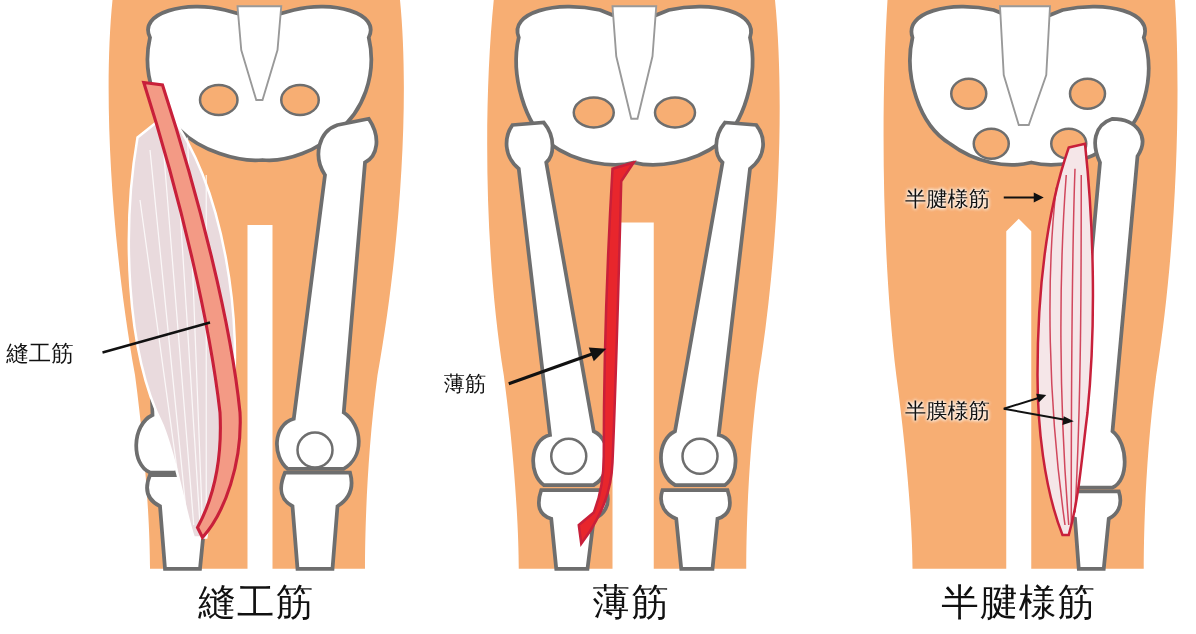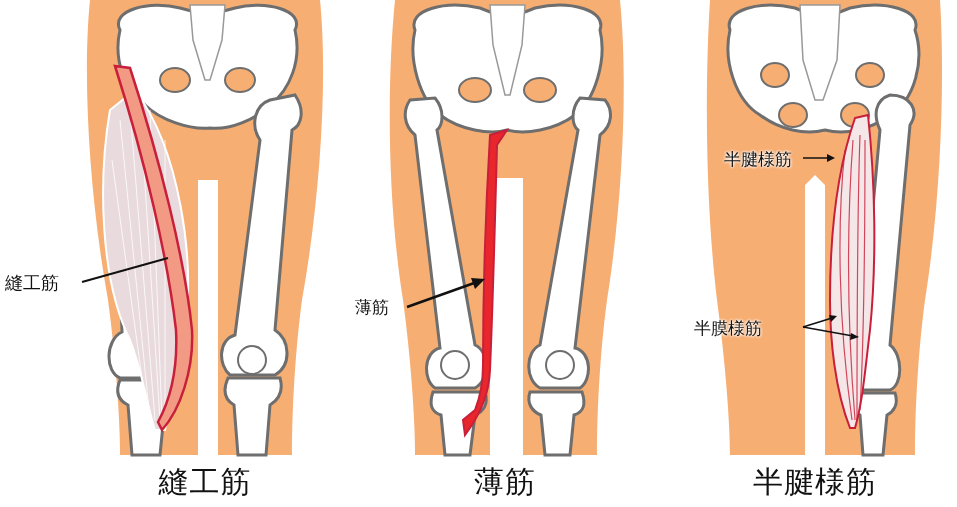--- a/index.html
+++ b/index.html
@@ -98,14 +98,14 @@
 
     <line x1="98" y1="158" x2="124" y2="158" stroke="#111" stroke-width="1.5"></line>
     <polygon points="130,158 122,154 122,162" fill="#111"></polygon>
     <line x1="98" y1="327" x2="127" y2="318" stroke="#111" stroke-width="1.5"></line>
     <polygon points="132,316 124,315 126,322" fill="#111"></polygon>
     <line x1="98" y1="327" x2="148" y2="336" stroke="#111" stroke-width="1.5"></line>
     <polygon points="154,337 146,333 145,340" fill="#111"></polygon>
   </svg>
 </div>
 <div class="label halo" style="left:724px; top:148px;">半腱様筋</div>
-<div class="label halo" style="left:694px; top:317px;">半膜様筋</div>
+<div class="label halo" style="left:724px; top:317px;">半膜様筋</div>
 <div class="caption" style="left:735px; width:160px;">半腱様筋</div>
 
 </body></html>

